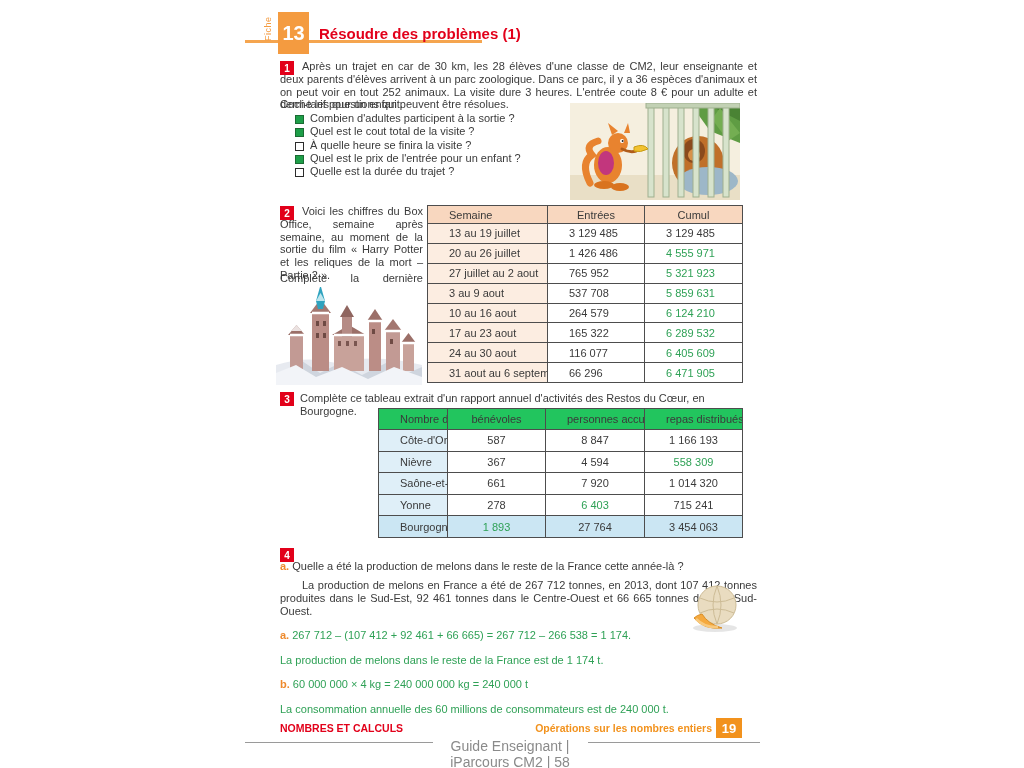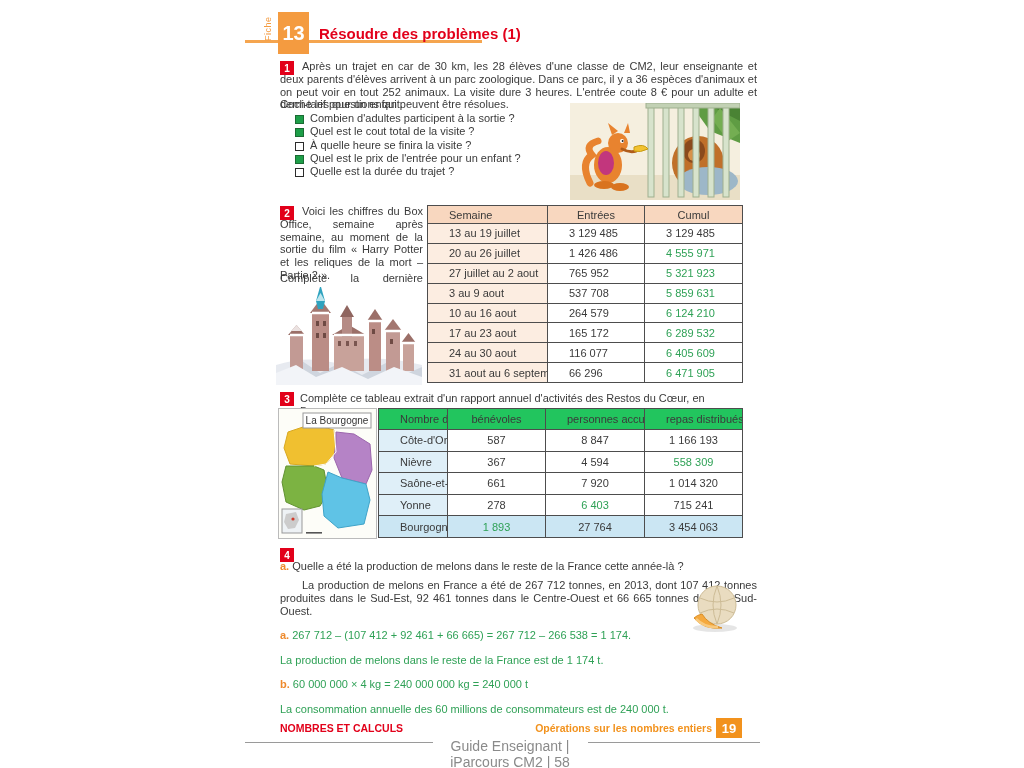--- a/index.html
+++ b/index.html
@@ -204,55 +204,39 @@
       <td>537 708</td>
       <td class="green">5 859 631</td>
     </tr>
     <tr>
       <td class="rowlab">10 au 16 aout</td>
       <td>264 579</td>
       <td class="green">6 124 210</td>
     </tr>
     <tr>
       <td class="rowlab">17 au 23 aout</td>
-      <td>165 172</td>
+      <td>165 322</td>
       <td class="green">6 289 532</td>
     </tr>
     <tr>
       <td class="rowlab">24 au 30 aout</td>
       <td>116 077</td>
       <td class="green">6 405 609</td>
     </tr>
     <tr>
       <td class="rowlab">31 aout au 6 septembre</td>
       <td>66 296</td>
       <td class="green">6 471 905</td>
     </tr>
   </tbody>
     </table>
 
   <div class="abs badge" style="left:280px; top:392px;">3</div>
   <div class="abs plain" style="left:300px; top:392px; width:460px;">Complète ce tableau extrait d'un rapport annuel d'activités des Restos du Cœur, en Bourgogne.</div>
 
-  <div class="abs imgframe" style="left:278px; top:408px; width:99px; height:131px;">
-    <svg width="99" height="131" viewBox="0 0 99 131">
-      <rect x="0.5" y="0.5" width="98" height="130" fill="#fdfdf8" stroke="#bbbbbb"></rect>
-      <polygon points="10,24 34,16 56,22 58,44 48,56 36,58 12,56 6,40" fill="#f0c030" stroke="#d8a820"></polygon>
-      <polygon points="58,24 76,26 92,36 94,62 88,76 64,70 56,50 58,34" fill="#b583c6" stroke="#9c66ad"></polygon>
-      <polygon points="8,58 36,58 46,62 50,84 42,98 26,102 8,94 4,74" fill="#7cb342" stroke="#629232"></polygon>
-      <polygon points="50,64 64,70 88,76 92,92 86,116 60,120 46,108 44,86" fill="#5fc3e6" stroke="#3fa3c8"></polygon>
-      <path d="M56,22 58,44 48,56 36,58" fill="none" stroke="#ffffff" stroke-width="1"></path>
-      <rect x="25" y="5" width="68" height="15" fill="#ffffff" stroke="#999999"></rect>
-      <text x="59" y="16" font-family="Liberation Sans, sans-serif" font-size="10" fill="#333" text-anchor="middle">La Bourgogne</text>
-      <rect x="4" y="101" width="20" height="24" fill="#eef2f5" stroke="#999999"></rect>
-      <polygon points="8,106 18,104 21,112 17,120 10,121 6,114" fill="#cccccc"></polygon>
-      <circle cx="15" cy="111" r="1.6" fill="#d03a2b"></circle>
-      <rect x="28" y="124" width="16" height="1.6" fill="#555"></rect>
-    </svg>
-  </div>
 
   <table class="abs t-restos" style="left:378px; top:408px; width:364px;">
     <colgroup>
         <col style="width:69px">
         <col style="width:98px">
         <col style="width:99px">
         <col style="width:98px">
       </colgroup>
     <tbody>
         <tr>

